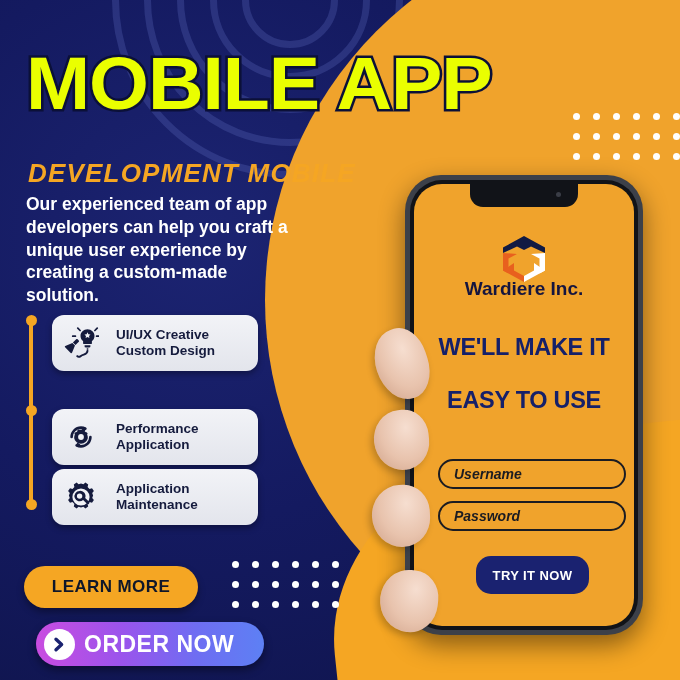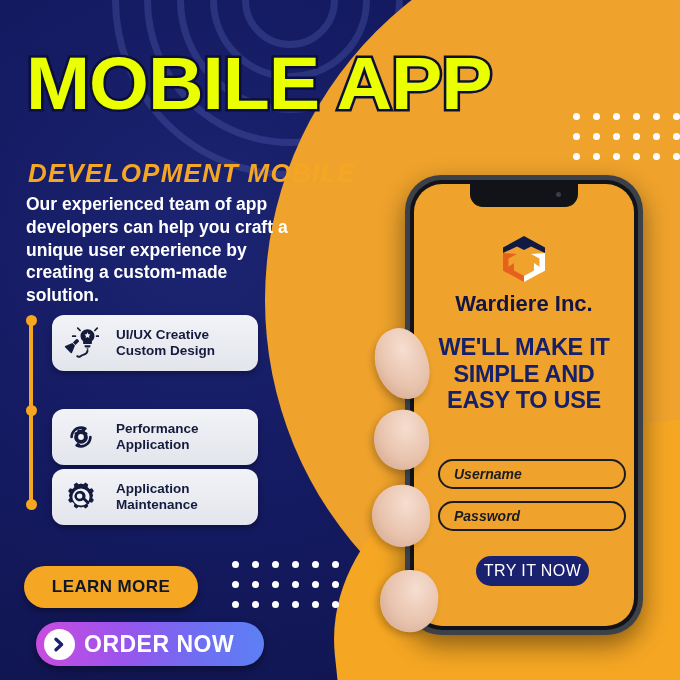--- a/index.html
+++ b/index.html
@@ -143,45 +143,45 @@
     width:108px; height:23px; background:#111318;
     border-radius:0 0 13px 13px; z-index:4;
   }
   .notch .cam {
     position:absolute; right:17px; top:8px; width:5px; height:5px;
     border-radius:50%; background:#3a3d46;
   }
 
   .brand-logo { position:absolute; top:46px; left:50%; transform:translateX(-50%); }
   .brand-name {
-    position:absolute; top:107px; left:0; width:100%;
-    text-align:center; font-size:22px; font-weight:bold; color:#15153f;
+    position:absolute; top:94px; left:0; width:100%;
+    text-align:center; font-size:19px; font-weight:bold; color:#15153f;
   }
   .phone-head {
     position:absolute; top:150px; left:0; width:100%;
     text-align:center; font-size:23.5px; font-weight:bold;
     line-height:1.13; color:#152069; font-stretch:condensed;
     letter-spacing:-0.3px;
   }
   .field {
     position:absolute; left:24px; width:188px; height:30px;
     border:2.2px solid #1b1c22; border-radius:15px;
     background:transparent;
     font-size:14px; font-style:italic; font-weight:bold;
     color:#1b1c22; padding-left:14px;
     font-family:"Liberation Sans", sans-serif;
   }
   .field::placeholder { color:#1b1c22; opacity:1; }
   #field-user { top:275px; }
   #field-pass { top:317px; }
   .btn-try {
     position:absolute; left:62px; top:372px;
-    width:113px; height:30px; border-radius:15px;
+    width:113px; height:38px; border-radius:15px;
     background:#1a2270; color:#ffffff;
-    font-size:16px; font-weight:normal; letter-spacing:0.4px;
+    font-size:13px; font-weight:bold; letter-spacing:0.4px;
     border:none; cursor:pointer;
   }
 
   
   .hand { position:absolute; left:358px; top:300px; width:110px; height:345px; z-index:30; pointer-events:none; }
   .finger {
     position:absolute;
     background:radial-gradient(ellipse at 60% 30%, #f6ded0 0%, #e8c3ad 55%, #cfa188 100%);
     border-radius:50% 45% 48% 52%;
     box-shadow:-3px 3px 7px rgba(0,0,0,0.22);
@@ -337,21 +337,21 @@
             <path d="M8 40.5 L29 52 L29 46 L19 40.5 L19 33 Z" fill="#e8601e"></path>
             <path d="M50 23 L50 40.5 L44.5 43.5 L44.5 28.5 L36 24 Z" fill="#ffffff"></path>
             <path d="M50 40.5 L29 52 L29 46 L39 40.5 L39 33 Z" fill="#ffffff"></path>
           </svg>
         </div>
 
         <div class="brand-name">Wardiere Inc.</div>
 
         <div class="phone-head">
           <span>WE'LL MAKE IT</span><br>
-          <span>SIMPLE AND</span><br>
+          <br>
           <span>EASY TO USE</span>
         </div>
 
         <input class="field" id="field-pass" type="text" placeholder="Password" style="">
         <input class="field" id="field-user" type="text" placeholder="Username" style="">
 
         <button class="btn-try">TRY IT NOW</button>
       </div>
     </div>
   </div>

